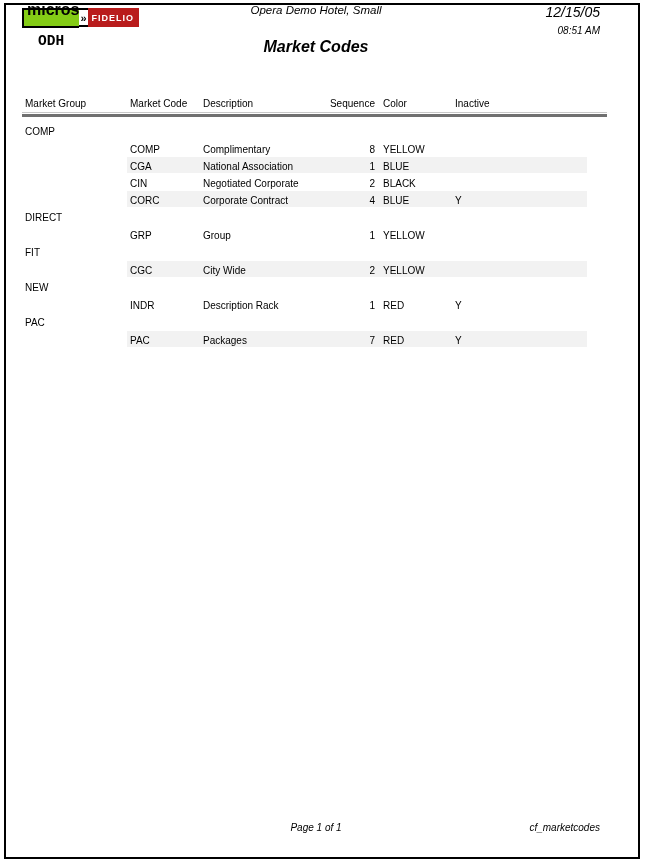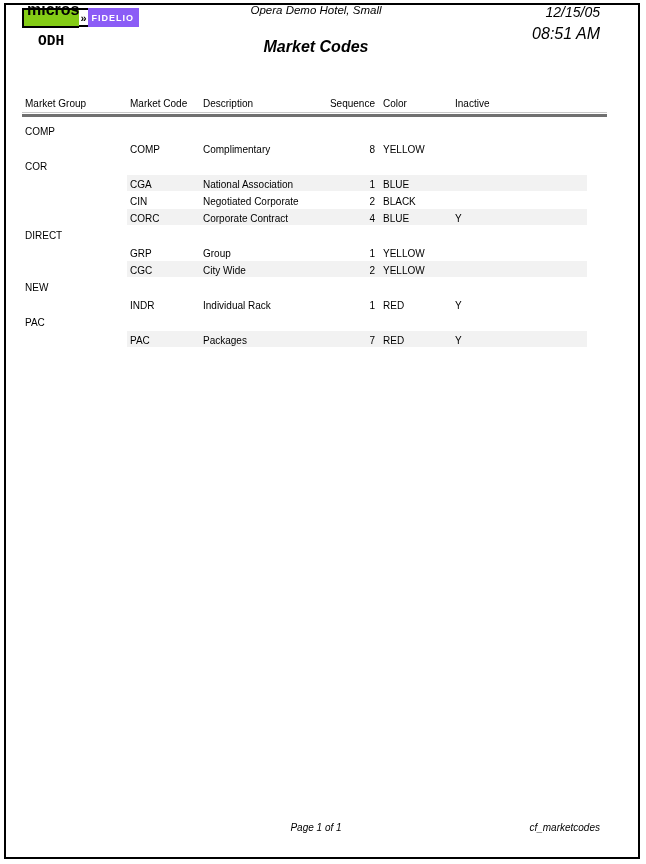--- a/index.html
+++ b/index.html
@@ -15,26 +15,26 @@
   .logo{position:absolute;left:22px;top:8px;height:19px;display:flex;align-items:stretch;}
   .logo-micros{
     background:#84cc16;border:2px solid #000;border-right:none;box-sizing:border-box;
     font-weight:bold;font-size:16px;display:flex;align-items:center;padding:0 0 16px 3px;
   }
   .logo-arrow{
     background:#fff;border-top:2px solid #000;border-bottom:2px solid #000;box-sizing:border-box;
     font-weight:bold;font-size:11px;display:flex;align-items:center;padding:0 1px;
   }
   .logo-fidelio{
-    background:#8b5cf6;color:#fff;font-weight:bold;font-size:9px;letter-spacing:1px;
+    background:#b91c1c;color:#fff;font-weight:bold;font-size:9px;letter-spacing:1px;
     display:flex;align-items:center;padding:0 5px 0 4px;
   }
   .hotel-name{position:absolute;left:25px;top:4px;width:582px;text-align:center;font-style:italic;font-size:11.5px;}
   .report-date{position:absolute;left:25px;top:4px;width:575px;text-align:right;font-style:italic;font-size:14px;}
-  .report-time{position:absolute;left:25px;top:25px;width:575px;text-align:right;font-style:italic;font-size:16px;}
+  .report-time{position:absolute;left:25px;top:25px;width:575px;text-align:right;font-style:italic;font-size:10px;}
   .property-code{position:absolute;left:38px;top:33px;font-weight:bold;font-size:14.5px;font-family:Liberation Mono, monospace;}
   .report-title{position:absolute;left:25px;top:38px;width:582px;text-align:center;font-weight:bold;font-style:italic;font-size:16px;}
   
   .thead{position:absolute;left:25px;top:98px;width:582px;height:13px;font-size:10px;}
   .cell{position:absolute;white-space:nowrap;font-size:10px;z-index:1;}
   .c-group{left:0;}
   .c-code{left:105px;}
   .c-desc{left:178px;}
   .c-seq{left:280px;width:70px;text-align:right;}
   .c-color{left:358px;}
@@ -91,23 +91,20 @@
 
   <div class="trow data-row">
 
     <span class="cell c-code">COMP</span>
     <span class="cell c-desc">Complimentary</span>
     <span class="cell c-seq">8</span>
     <span class="cell c-color">YELLOW</span>
     <span class="cell c-inactive"></span>
   </div>
 
-  <div class="trow group-row">
-    <span class="cell c-group">COR</span>
-  </div>
 
   <div class="trow data-row shaded">
     <span class="shade"></span>
     <span class="cell c-code">CGA</span>
     <span class="cell c-desc">National Association</span>
     <span class="cell c-seq">1</span>
     <span class="cell c-color">BLUE</span>
     <span class="cell c-inactive"></span>
   </div>
 
@@ -135,38 +132,41 @@
 
   <div class="trow data-row">
 
     <span class="cell c-code">GRP</span>
     <span class="cell c-desc">Group</span>
     <span class="cell c-seq">1</span>
     <span class="cell c-color">YELLOW</span>
     <span class="cell c-inactive"></span>
   </div>
 
+  <div class="trow group-row">
+    <span class="cell c-group">FIT</span>
+  </div>
 
   <div class="trow data-row shaded">
     <span class="shade"></span>
     <span class="cell c-code">CGC</span>
     <span class="cell c-desc">City Wide</span>
     <span class="cell c-seq">2</span>
     <span class="cell c-color">YELLOW</span>
     <span class="cell c-inactive"></span>
   </div>
 
   <div class="trow group-row">
     <span class="cell c-group">NEW</span>
   </div>
 
   <div class="trow data-row">
 
     <span class="cell c-code">INDR</span>
-    <span class="cell c-desc">Individual Rack</span>
+    <span class="cell c-desc">Description Rack</span>
     <span class="cell c-seq">1</span>
     <span class="cell c-color">RED</span>
     <span class="cell c-inactive">Y</span>
   </div>
 
   <div class="trow group-row">
     <span class="cell c-group">PAC</span>
   </div>
 
   <div class="trow data-row shaded">

